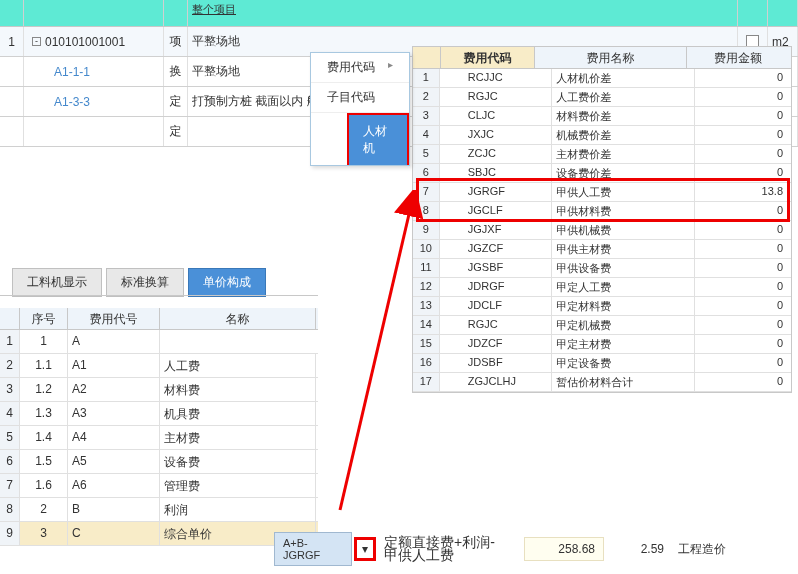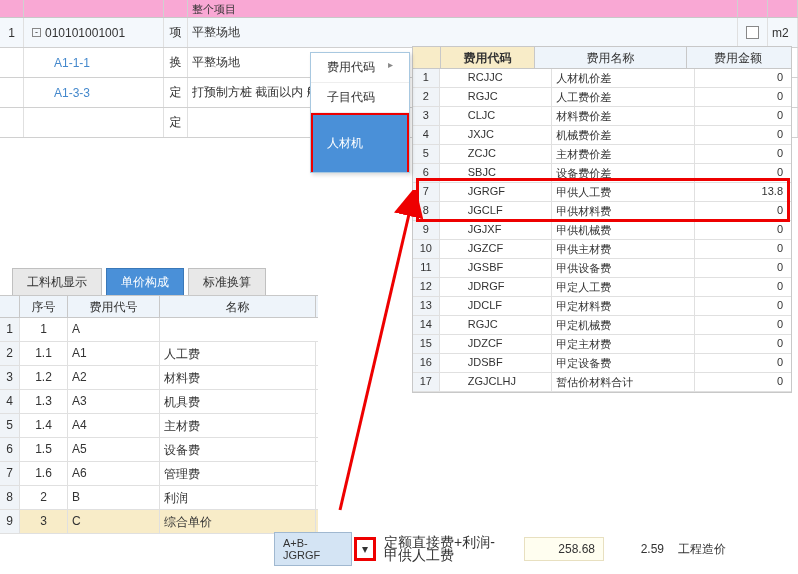--- a/index.html
+++ b/index.html
@@ -1,38 +1,38 @@
 <!DOCTYPE html>
 <html><head>
   <meta charset="utf-8">
   <style>
     * { box-sizing: border-box; margin: 0; padding: 0; }
     body { font-family: "Microsoft YaHei", Arial, sans-serif; font-size: 12px; color: #333; background: #fff; width: 798px; height: 574px; position: relative; overflow: hidden; }
     
     
     .top-grid { position: absolute; top: 0; left: 0; width: 100%; }
-    .top-header { display: flex; background: #f9a8d4; border-bottom: 1px solid #c8c8c8; height: 18px; }
+    .top-header { display: flex; background: #5eead4; border-bottom: 1px solid #c8c8c8; height: 27px; text-decoration: underline; }
     .top-header .cell { border-right: 1px solid #d0d0d0; padding: 2px 4px; font-size: 11px; }
     .top-row { display: flex; border-bottom: 1px solid #d0d0d0; height: 30px; align-items: center; }
     .top-row .cell { border-right: 1px solid #e0e0e0; padding: 2px 4px; height: 100%; display: flex; align-items: center; }
     .c-idx { width: 24px; justify-content: center; }
     .c-tree { width: 140px; padding-left: 8px !important; }
     .c-unit { width: 24px; justify-content: center; }
     .c-check { width: 30px; justify-content: center; }
     .c-m2 { width: 30px; }
     .expander { display: inline-block; width: 9px; height: 9px; border: 1px solid #888; line-height: 7px; text-align: center; font-size: 9px; margin-right: 4px; cursor: pointer; }
     .indent-1 { padding-left: 30px !important; }
     .blue-link { color: #4488cc; }
     .r0 { background: #f4f8fc; }
     
     
     .popup-menu { position: absolute; top: 52px; left: 310px; width: 100px; background: #fff; border: 1px solid #a8c8e0; box-shadow: 2px 2px 4px rgba(0,0,0,0.15); z-index: 10; }
     .popup-menu .mi { padding: 6px 16px; border-bottom: 1px solid #eee; cursor: pointer; }
     .popup-menu .mi:last-child { border-bottom: none; }
-    .popup-menu .selected { background: #4a90d8; color: #fff; border: 2px solid #e00; padding: 20px 14px; }
+    .popup-menu .selected { background: #4a90d8; color: #fff; border: 2px solid #e00; padding: 8px 14px; margin-left: 36px; }
     .popup-menu .expand-indicator { float: right; font-size: 10px; color: #888; }
     
     
     .fee-panel { position: absolute; top: 46px; left: 412px; width: 380px; background: #fff; border: 1px solid #c8c8c8; z-index: 5; }
     .fee-header { display: flex; background: #eef4fa; border-bottom: 1px solid #c8c8c8; height: 22px; }
     .fee-header .fh { border-right: 1px solid #c8c8c8; padding: 3px 4px; text-align: center; font-size: 12px; }
     .fh-seq { width: 28px; background: #f8ecc8; }
     .fh-code { width: 94px; background: #f8ecc8; font-weight: bold; }
     .fh-name { width: 152px; }
     .fh-amt { width: 102px; border-right: none !important; }
@@ -45,21 +45,21 @@
     .highlight-box { position: absolute; border: 3px solid #e00; pointer-events: none; z-index: 20; }
     .hl1 { top: 178px; left: 416px; width: 374px; height: 44px; }
     
     
     .tabs { position: absolute; top: 268px; left: 12px; display: flex; gap: 4px; }
     .tab { padding: 5px 14px; background: #e8e8e8; border: 1px solid #c0c0c0; cursor: pointer; font-size: 12px; }
     .tab.active { background: #4a90d8; color: #fff; border-color: #3a78b8; }
     
     
     .ll-table { position: absolute; top: 295px; left: 0; width: 318px; border-top: 1px solid #c8c8c8; }
-    .ll-header { display: flex; background: #eef4fa; border-bottom: 1px solid #c8c8c8; height: 22px; }
+    .ll-header { display: flex; background: #eef4fa; border-bottom: 1px solid #c8c8c8; height: 22px; margin-top: 12px; }
     .ll-header .lh { border-right: 1px solid #c8c8c8; padding: 3px 4px; text-align: center; }
     .lh-seq { width: 20px; }
     .lh-num { width: 48px; }
     .lh-code { width: 92px; }
     .lh-name { width: 156px; }
     .ll-row { display: flex; border-bottom: 1px solid #e0e0e0; height: 24px; }
     .ll-row.sel { background: #f8ecc8; }
     .ll-row .lc { border-right: 1px solid #e0e0e0; padding: 4px; }
     .lc-seq { width: 20px; text-align: center; background: #f0f4f8; }
     .lc-num { width: 48px; text-align: center; }
@@ -260,22 +260,22 @@
     <div class="fc fc-name">暂估价材料合计</div>
     <div class="fc fc-amt">0</div>
       </div>
     </div>
 </div>
 
 <div class="highlight-box hl1"></div>
 
 <div class="tabs" id="tabs-container">
     <div class="tab">工料机显示</div>
+    <div class="tab">标准换算</div>
     <div class="tab active">单价构成</div>
-    <div class="tab">标准换算</div>
   </div>
 
 <div class="ll-table">
   <div class="ll-header">
     <div class="lh lh-seq"></div>
     <div class="lh lh-num">序号</div>
     <div class="lh lh-code">费用代号</div>
     <div class="lh lh-name">名称</div>
   </div>
   <div id="ll-rows">

